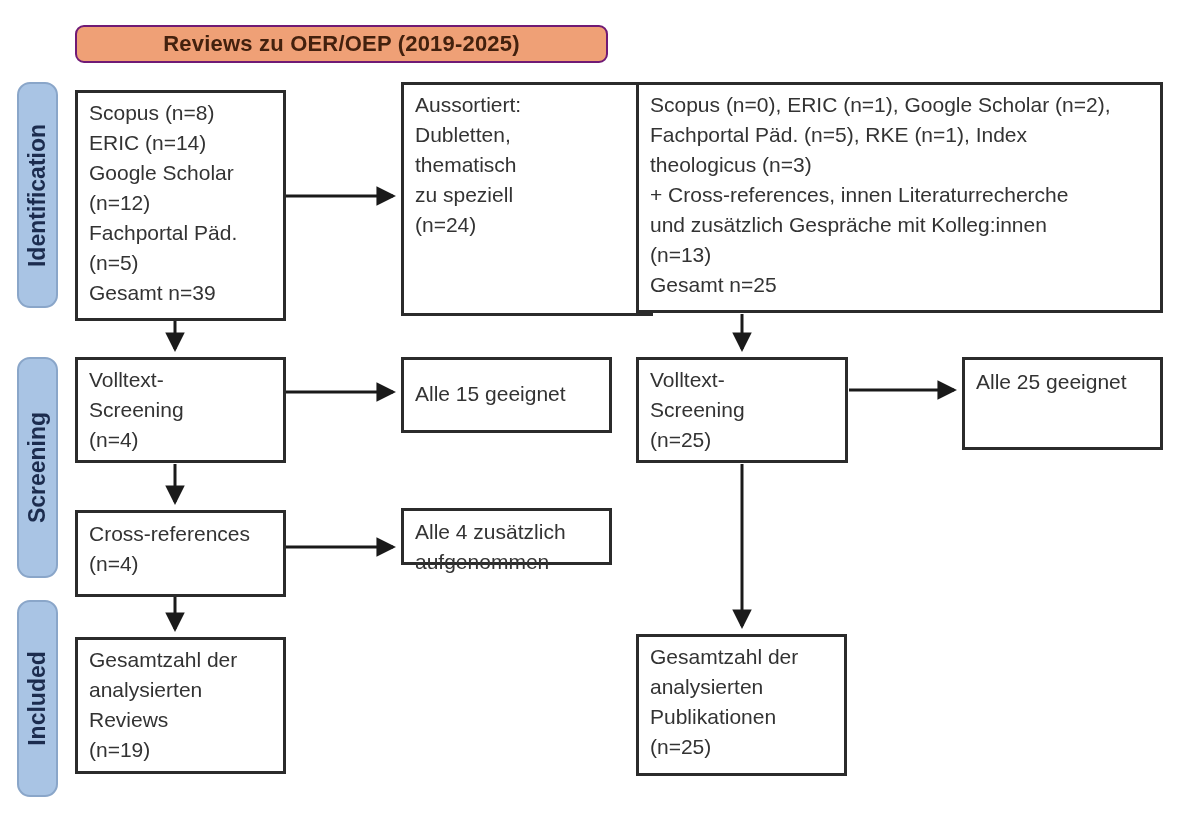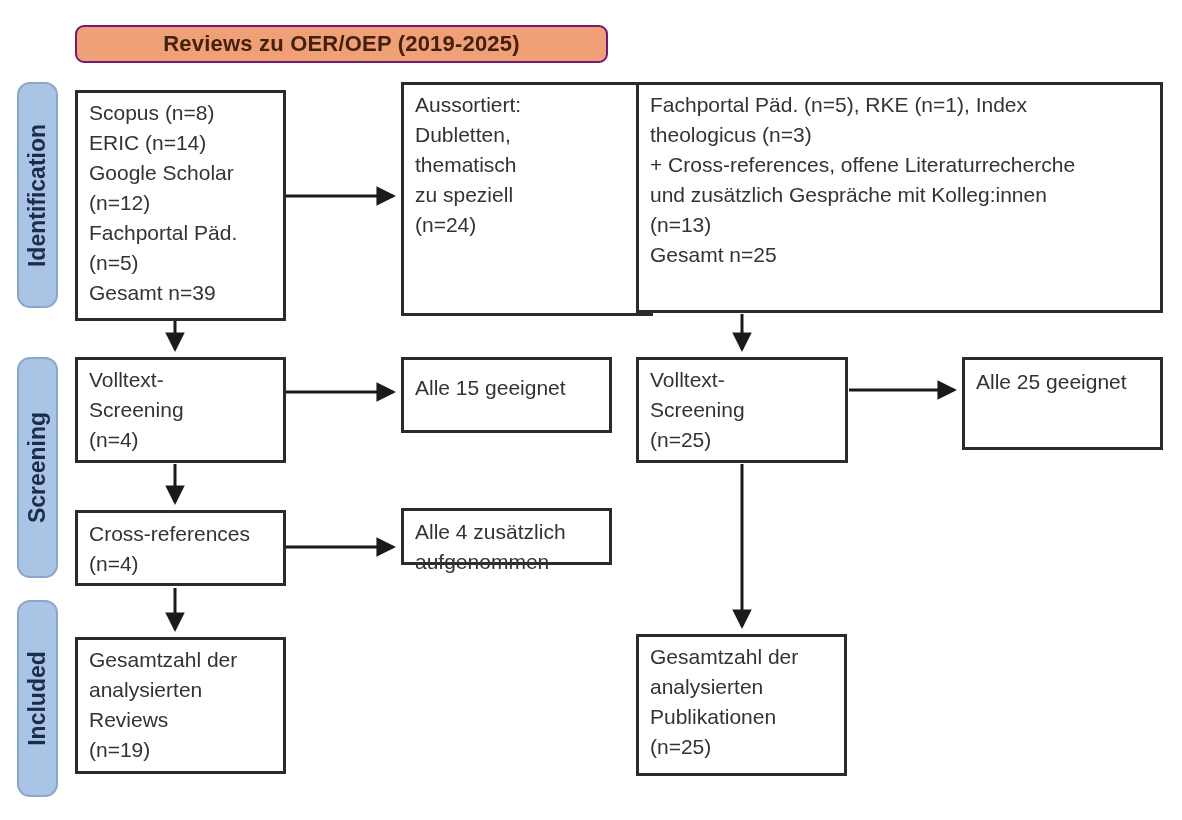--- a/index.html
+++ b/index.html
@@ -67,25 +67,25 @@
     font-size: 21px;
     line-height: 30px;
   }
   .box .ln { white-space: nowrap; }
 
   #box-reviews-sources  { left: 75px;  top: 82px;  width: 211px; height: 231px; margin-top: 8px; }
   #box-aussortiert      { left: 401px; top: 82px;  width: 252px; height: 234px; }
   #box-relpaed-sources  { left: 636px; top: 82px;  width: 527px; height: 231px; }
 
   #box-volltext-reviews { left: 75px;  top: 357px; width: 211px; height: 106px; }
-  #box-alle15           { left: 401px; top: 357px; width: 211px; height: 76px;  padding-top: 13px; }
+  #box-alle15           { left: 401px; top: 357px; width: 211px; height: 76px;  padding-top: 19px; }
   #box-volltext-relpaed { left: 636px; top: 357px; width: 212px; height: 106px; }
   #box-alle25           { left: 962px; top: 357px; width: 201px; height: 93px;  padding-top: 7px; }
 
-  #box-crossref         { left: 75px;  top: 510px; width: 211px; height: 76px;  padding-top: 6px; }
+  #box-crossref         { left: 75px;  top: 510px; width: 211px; height: 87px;  padding-top: 6px; }
   #box-alle4            { left: 401px; top: 508px; width: 211px; height: 57px;  padding-top: 6px; }
 
   #box-gesamt-reviews   { left: 75px;  top: 637px; width: 211px; height: 137px; }
   #box-gesamt-relpaed   { left: 636px; top: 634px; width: 211px; height: 142px; }
 
   
   #arrow-layer {
     position: absolute;
     left: 0; top: 0;
     width: 1182px; height: 820px;
@@ -142,23 +142,24 @@
 
   <div class="box" id="box-aussortiert">
     <div class="ln">Aussortiert:</div>
     <div class="ln">Dubletten,</div>
     <div class="ln">thematisch</div>
     <div class="ln">zu speziell</div>
     <div class="ln">(n=24)</div>
   </div>
 
   <div class="box" id="box-relpaed-sources">
+    <div class="ln">Scopus (n=0), ERIC (n=1), Google Scholar (n=2),</div>
     <div class="ln">Fachportal Päd. (n=5), RKE (n=1), Index</div>
     <div class="ln">theologicus (n=3)</div>
-    <div class="ln">+ Cross-references, offene Literaturrecherche</div>
+    <div class="ln">+ Cross-references, innen Literaturrecherche</div>
     <div class="ln">und zusätzlich Gespräche mit Kolleg:innen</div>
     <div class="ln">(n=13)</div>
     <div class="ln">Gesamt n=25</div>
   </div>
 
   <div class="box" id="box-volltext-reviews">
     <div class="ln">Volltext-</div>
     <div class="ln">Screening</div>
     <div class="ln">(n=4)</div>
   </div>

